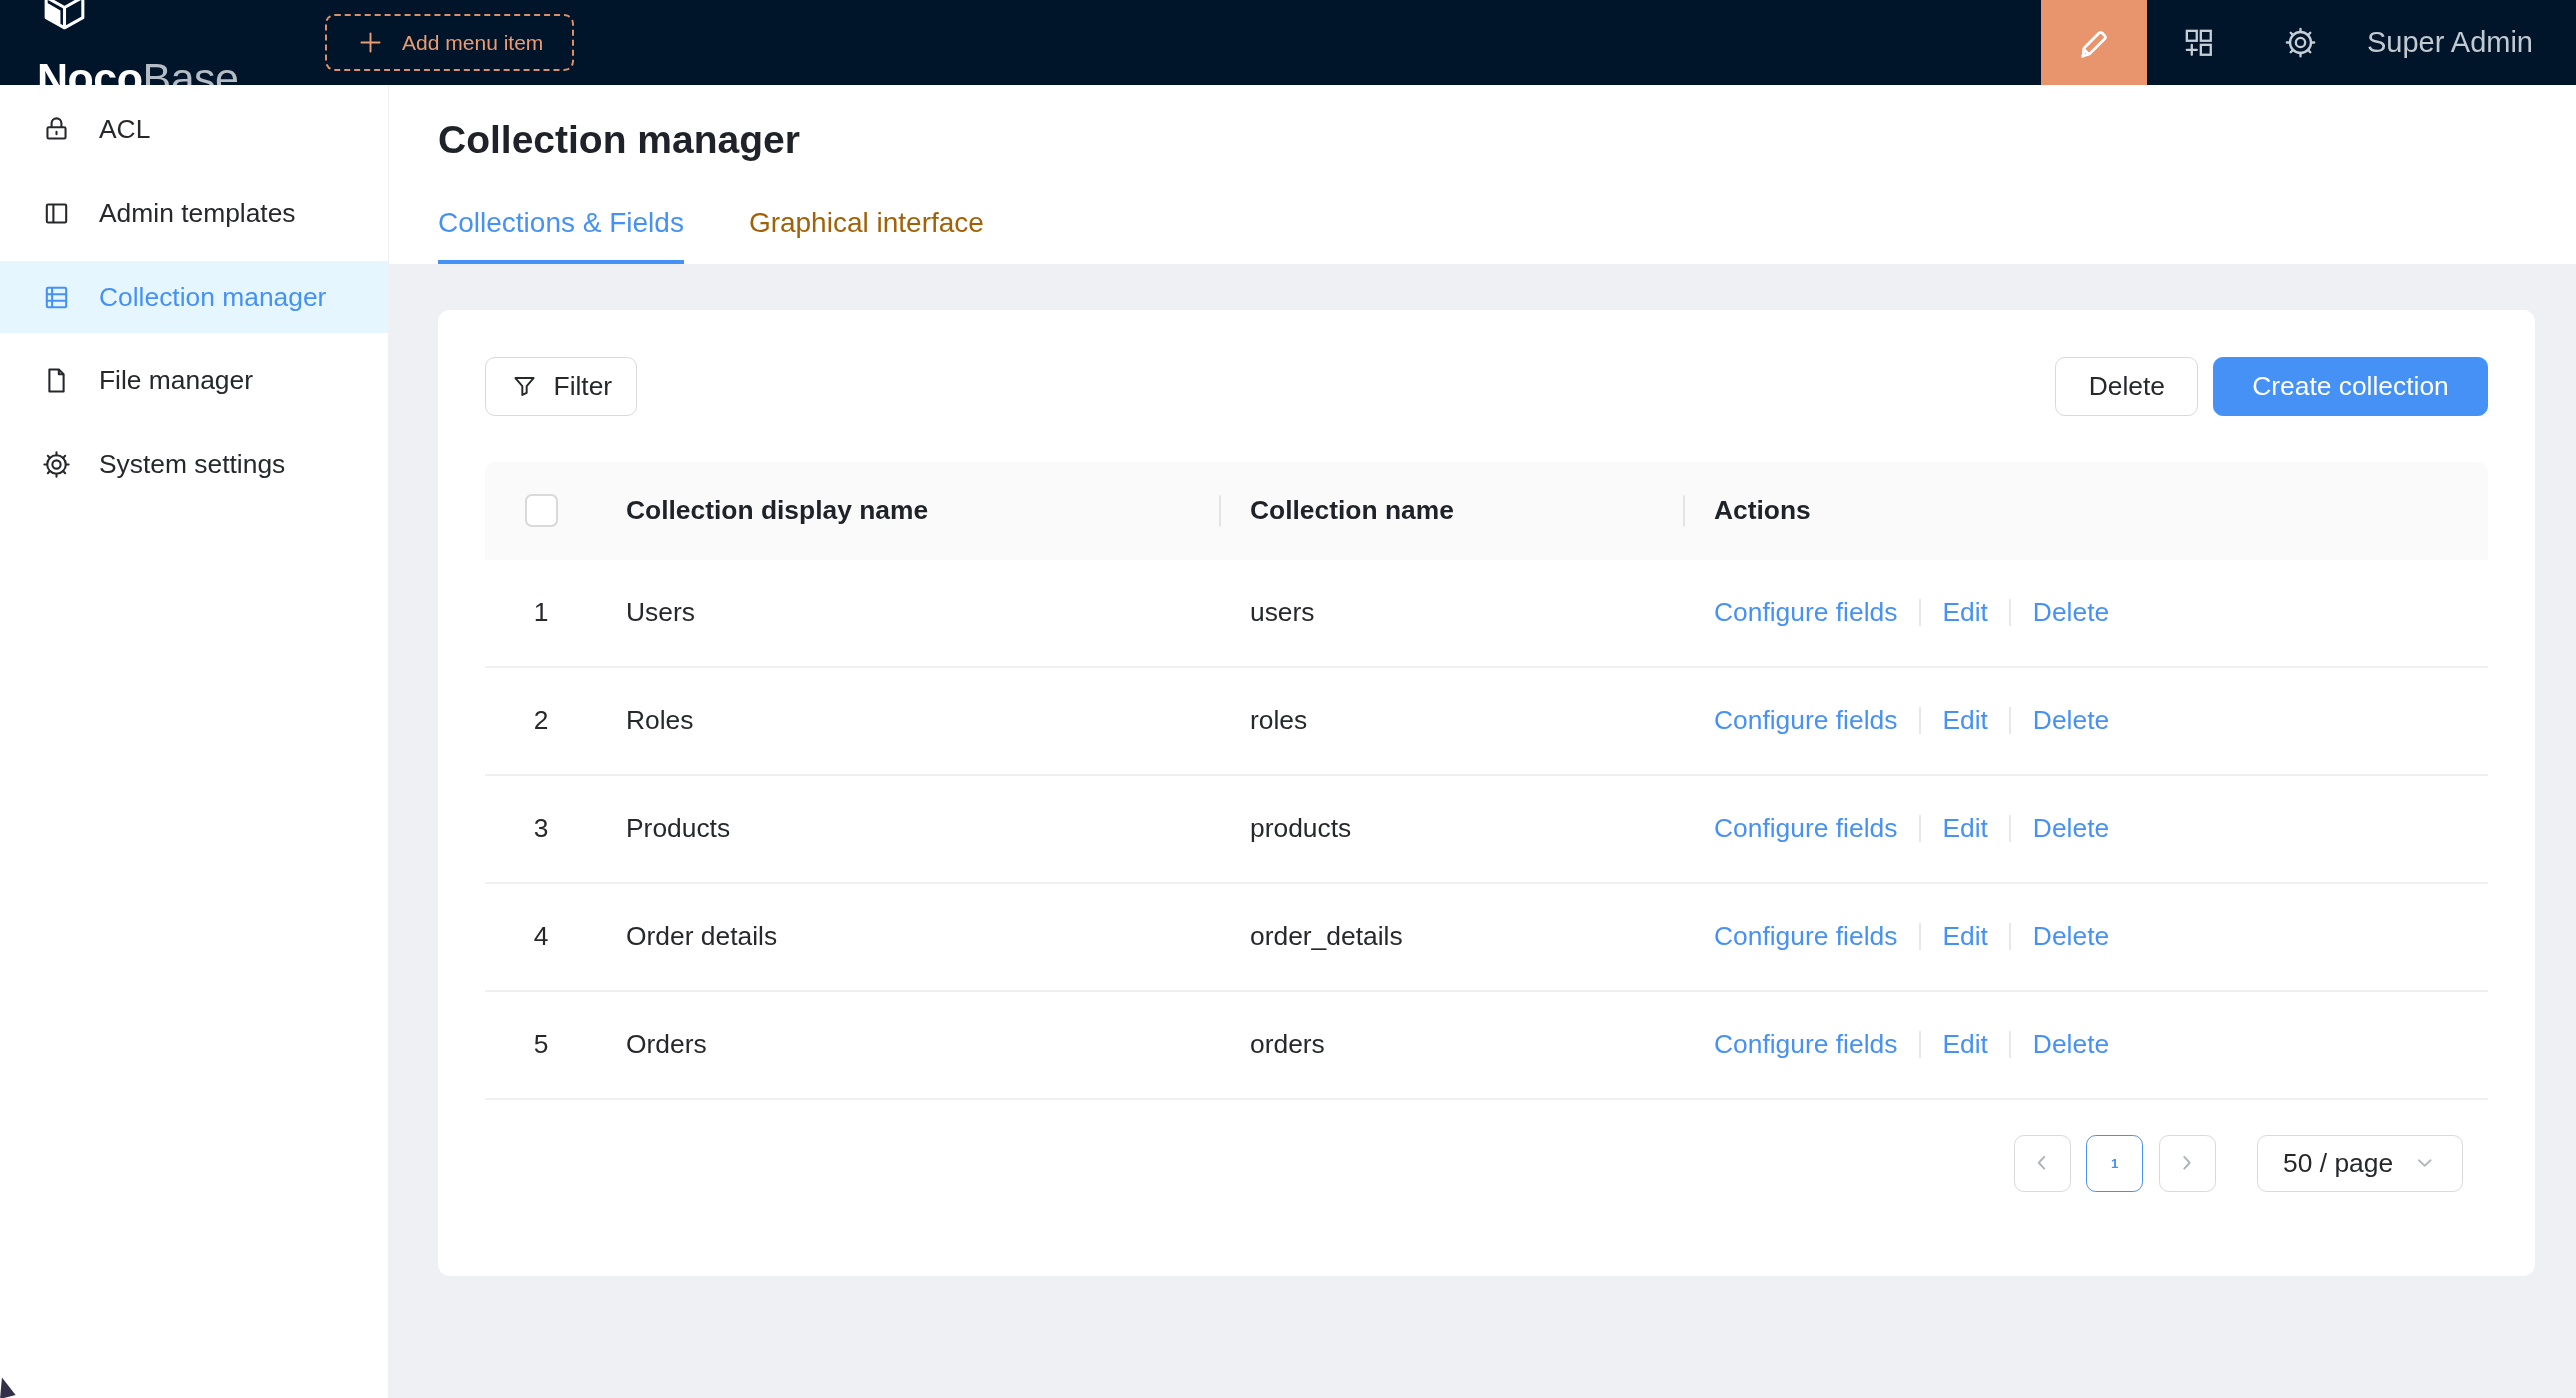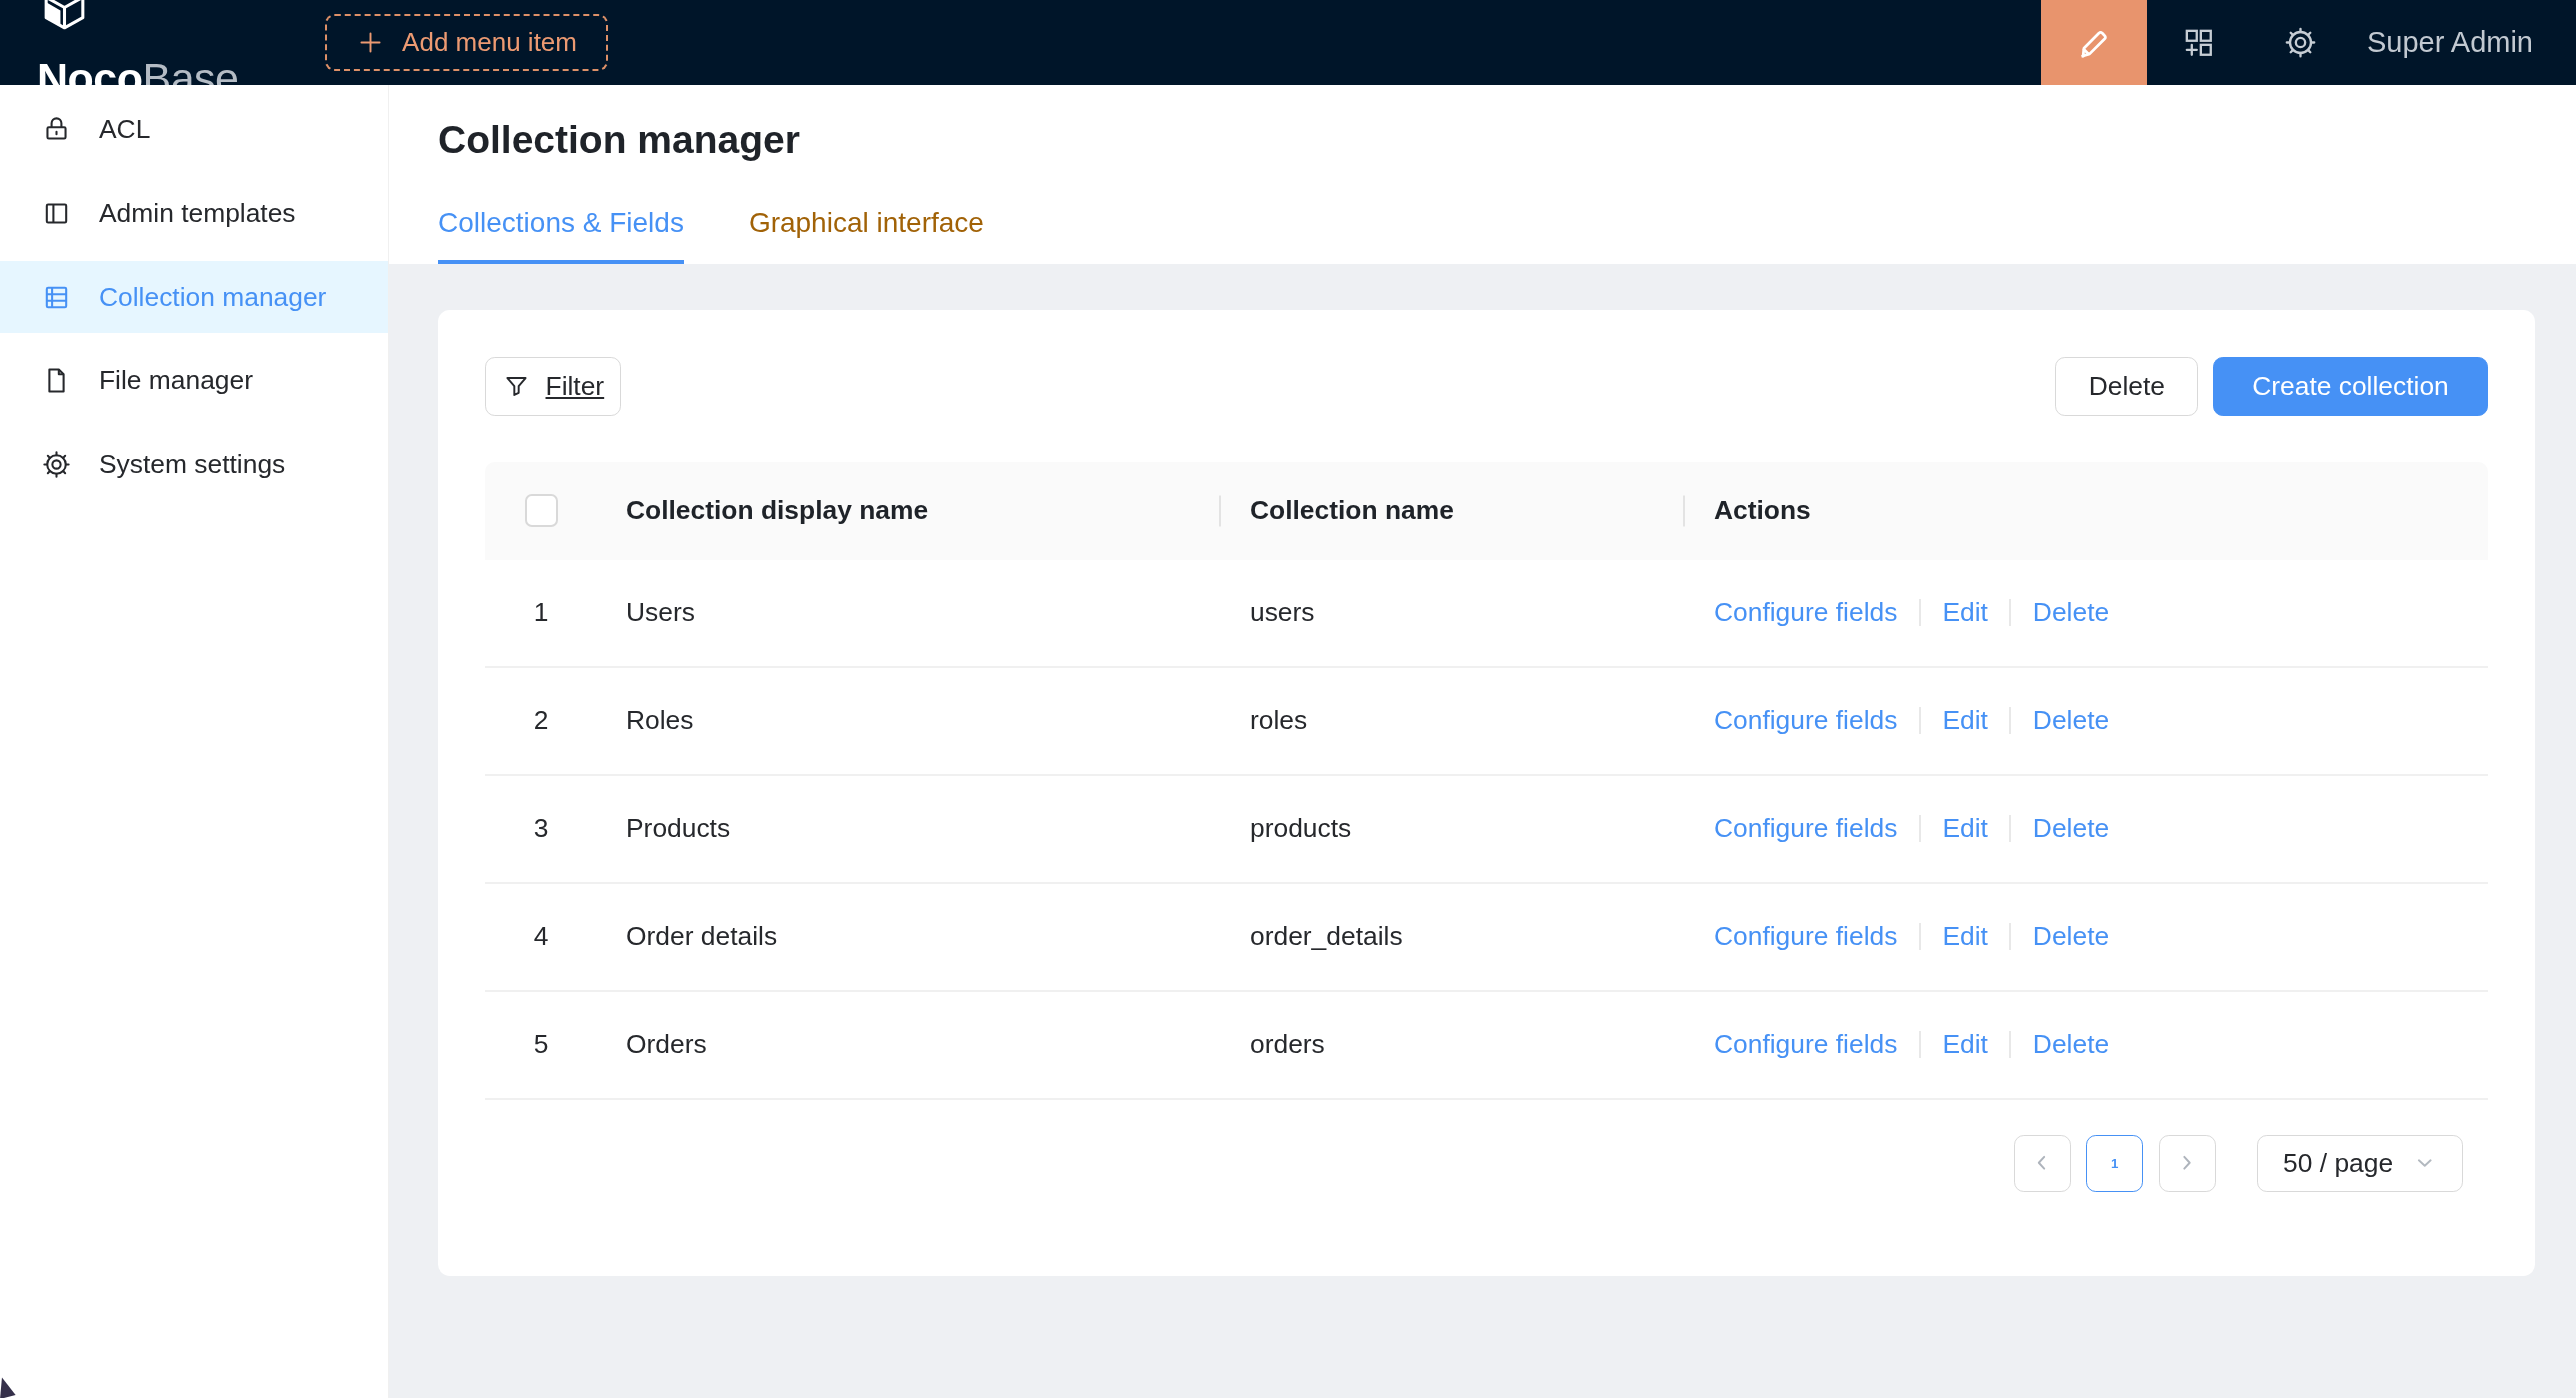--- a/index.html
+++ b/index.html
@@ -18,21 +18,21 @@
   }
   .logo { display: flex; align-items: flex-start; gap: 17.6px; padding-left: 37px; flex-direction: column; }
   .logo-mark { width: 55px; height: 55px; }
   .logo-text { font-size: 43px; letter-spacing: -0.5px; }
   .logo-noco { color: #ffffff; font-weight: 700; }
   .logo-base { color: #b4bcc5; font-weight: 400; }
   .add-menu-btn {
     margin-left: 86px; height: 57px; padding: 0 29px;
     display: flex; align-items: center; gap: 17.6px;
     border: 2px dashed #dd9068; border-radius: 9.8px;
-    color: #ec9a72; font-size: 26px; background: transparent; cursor: pointer;
+    color: #ec9a72; font-size: 21px; background: transparent; cursor: pointer;
   }
   .add-menu-btn svg { width: 29px; height: 29px; }
   .header-spacer { flex: 1; }
   .designer-btn {
     width: 106px; height: 85px; background: #e8946d; border: none;
     display: flex; align-items: center; justify-content: center;
     color: #ffffff; cursor: pointer;
   }
   .designer-btn svg { width: 39px; height: 39px; }
   .header-icon-btn {
@@ -78,21 +78,21 @@
     background: #ffffff; border-radius: 11.7px; height: 966px; padding: 47px;
   }
 
   
   .toolbar { display: flex; align-items: center; }
   .btn {
     height: 59px; border-radius: 9.8px; border: 1px solid #d9d9d9; background: #fff;
     font-size: 26.4px; display: inline-flex; align-items: center; justify-content: center;
     color: #26282c; cursor: pointer; font-family: inherit;
   }
-  .filter-btn { width: 136px; gap: 14.7px; text-decoration: underline; }
+  .filter-btn { width: 152px; gap: 14.7px; }
   .filter-btn svg { width: 29px; height: 29px; }
   .toolbar-right { margin-left: auto; display: flex; gap: 14.7px; }
   .delete-btn { width: 143px; }
   .create-btn { width: 275px; background: #4691f5; border-color: #4691f5; color: #ffffff; }
 
   
   .table { margin-top: 46px; }
   .thead {
     display: grid; grid-template-columns: 112px 624px 464px 1fr;
     background: #fafafa; height: 98px; align-items: center;

